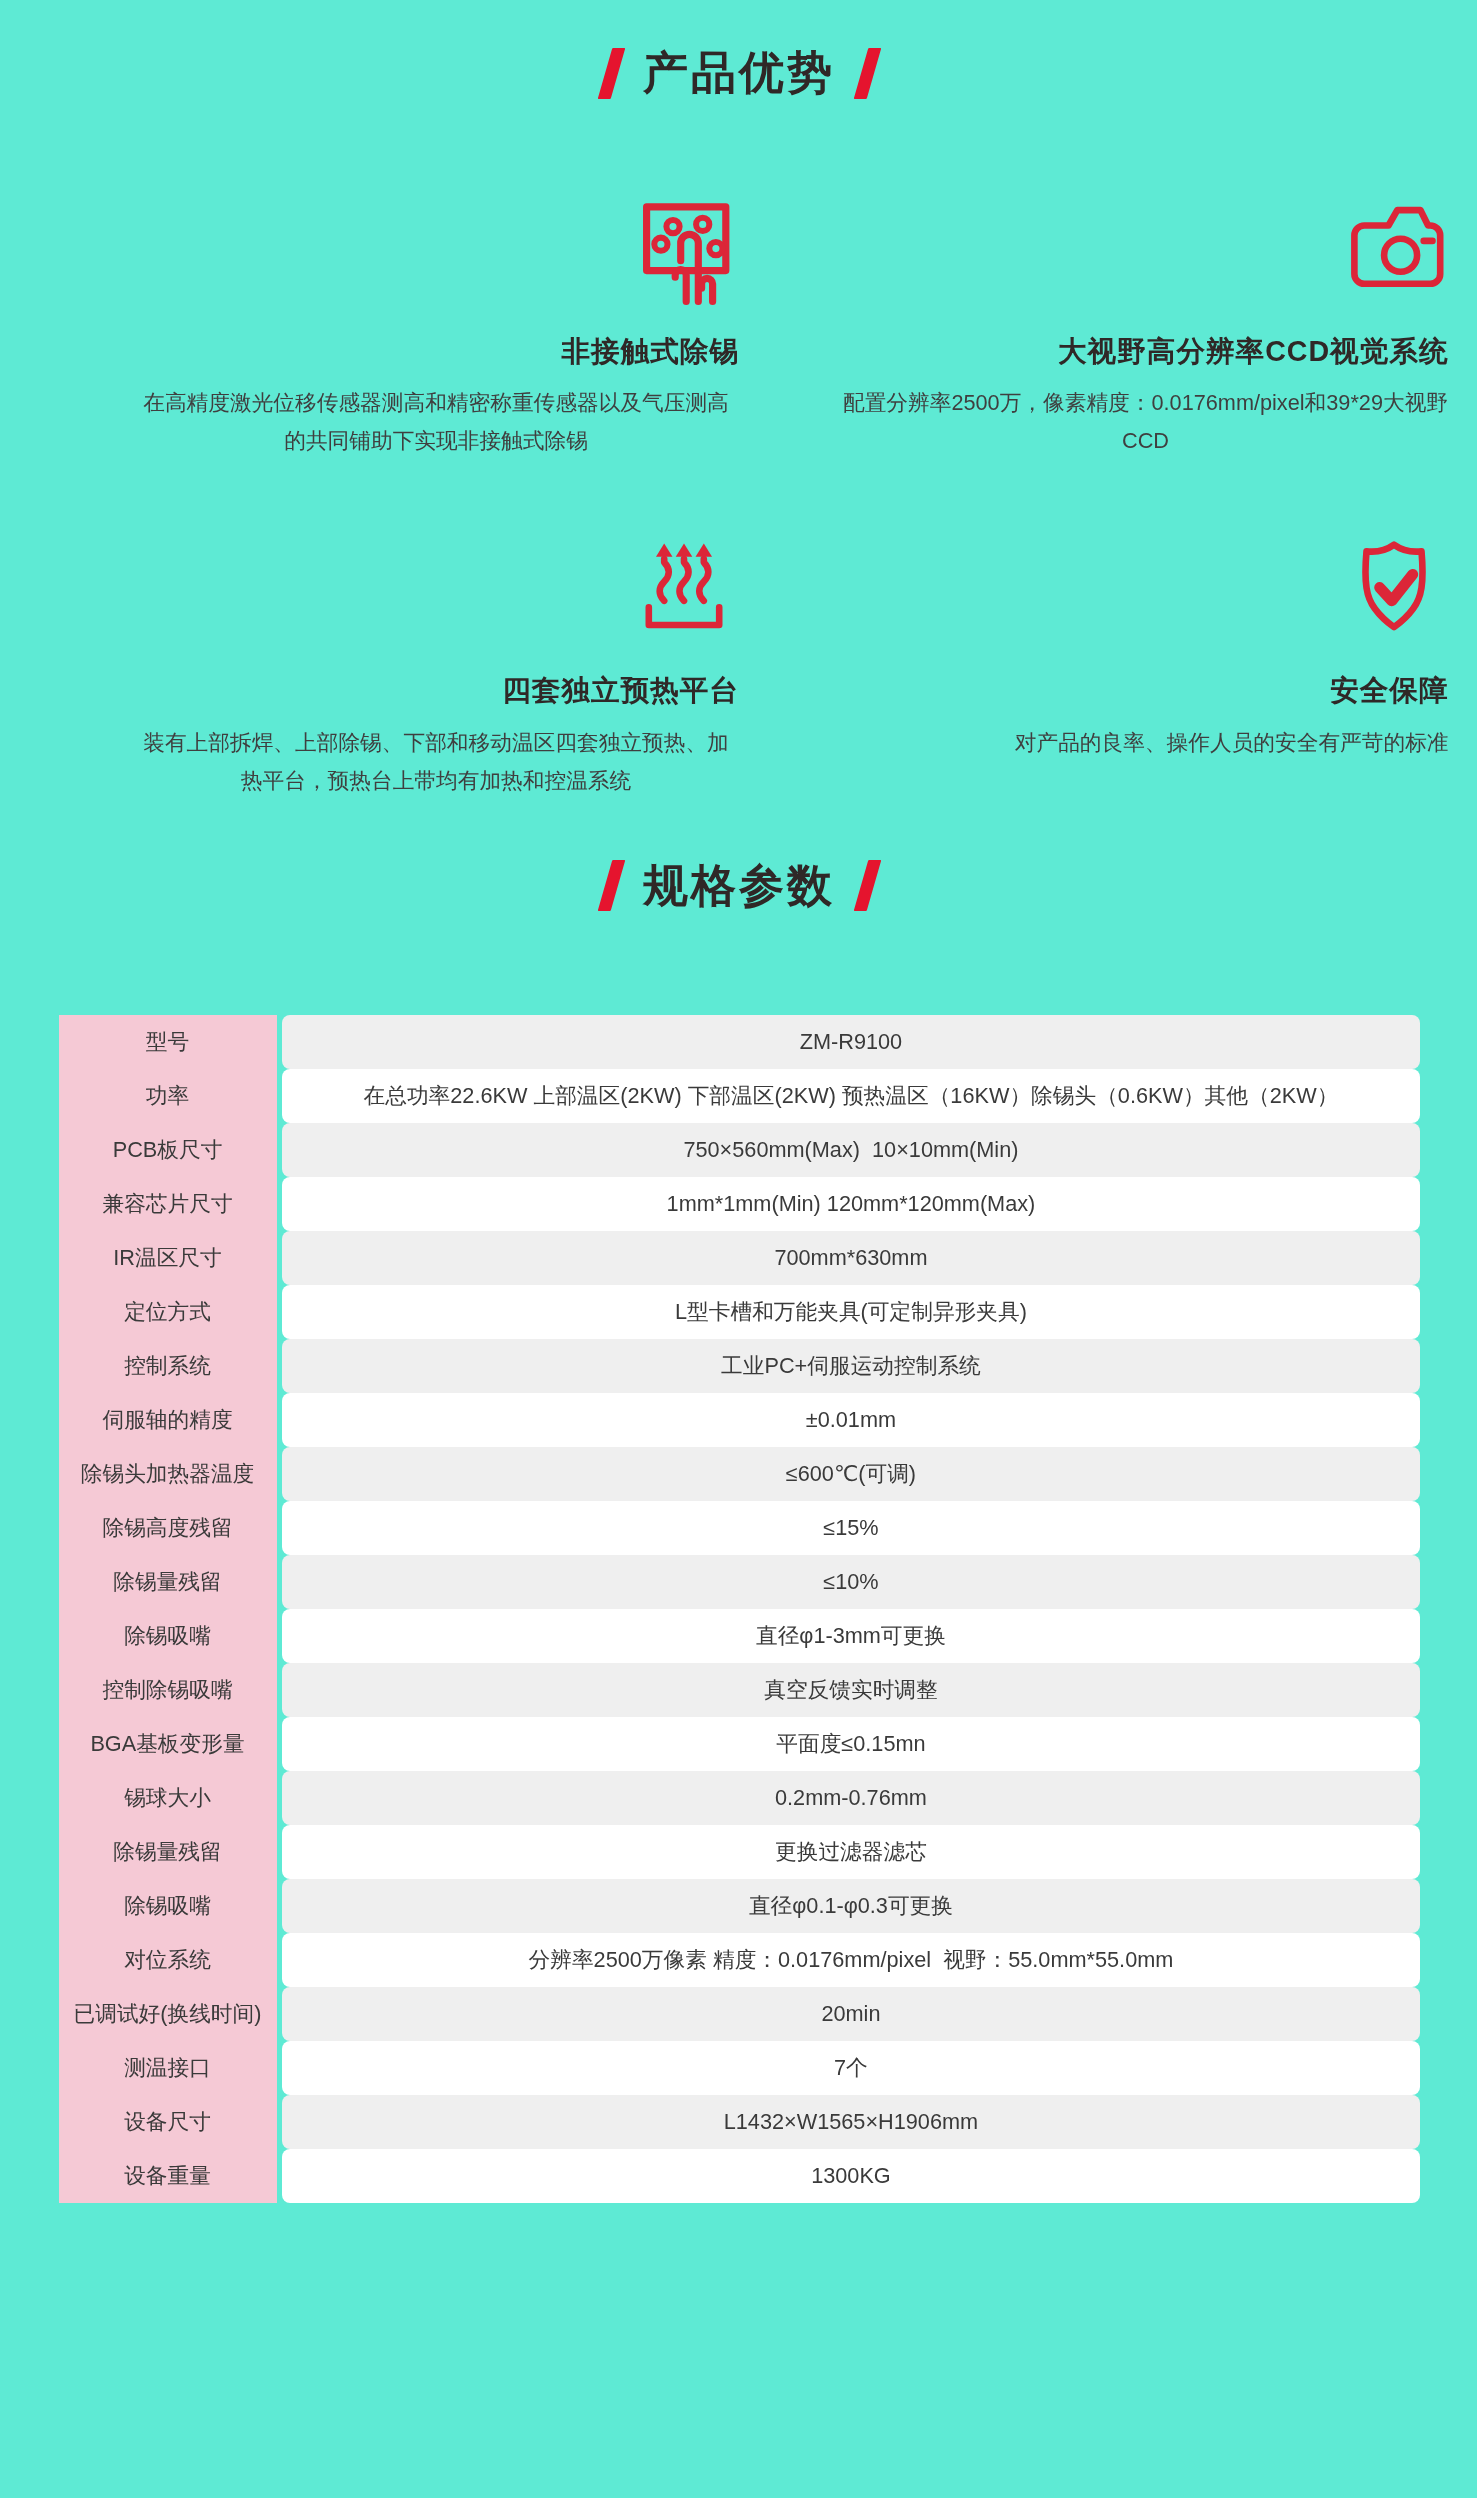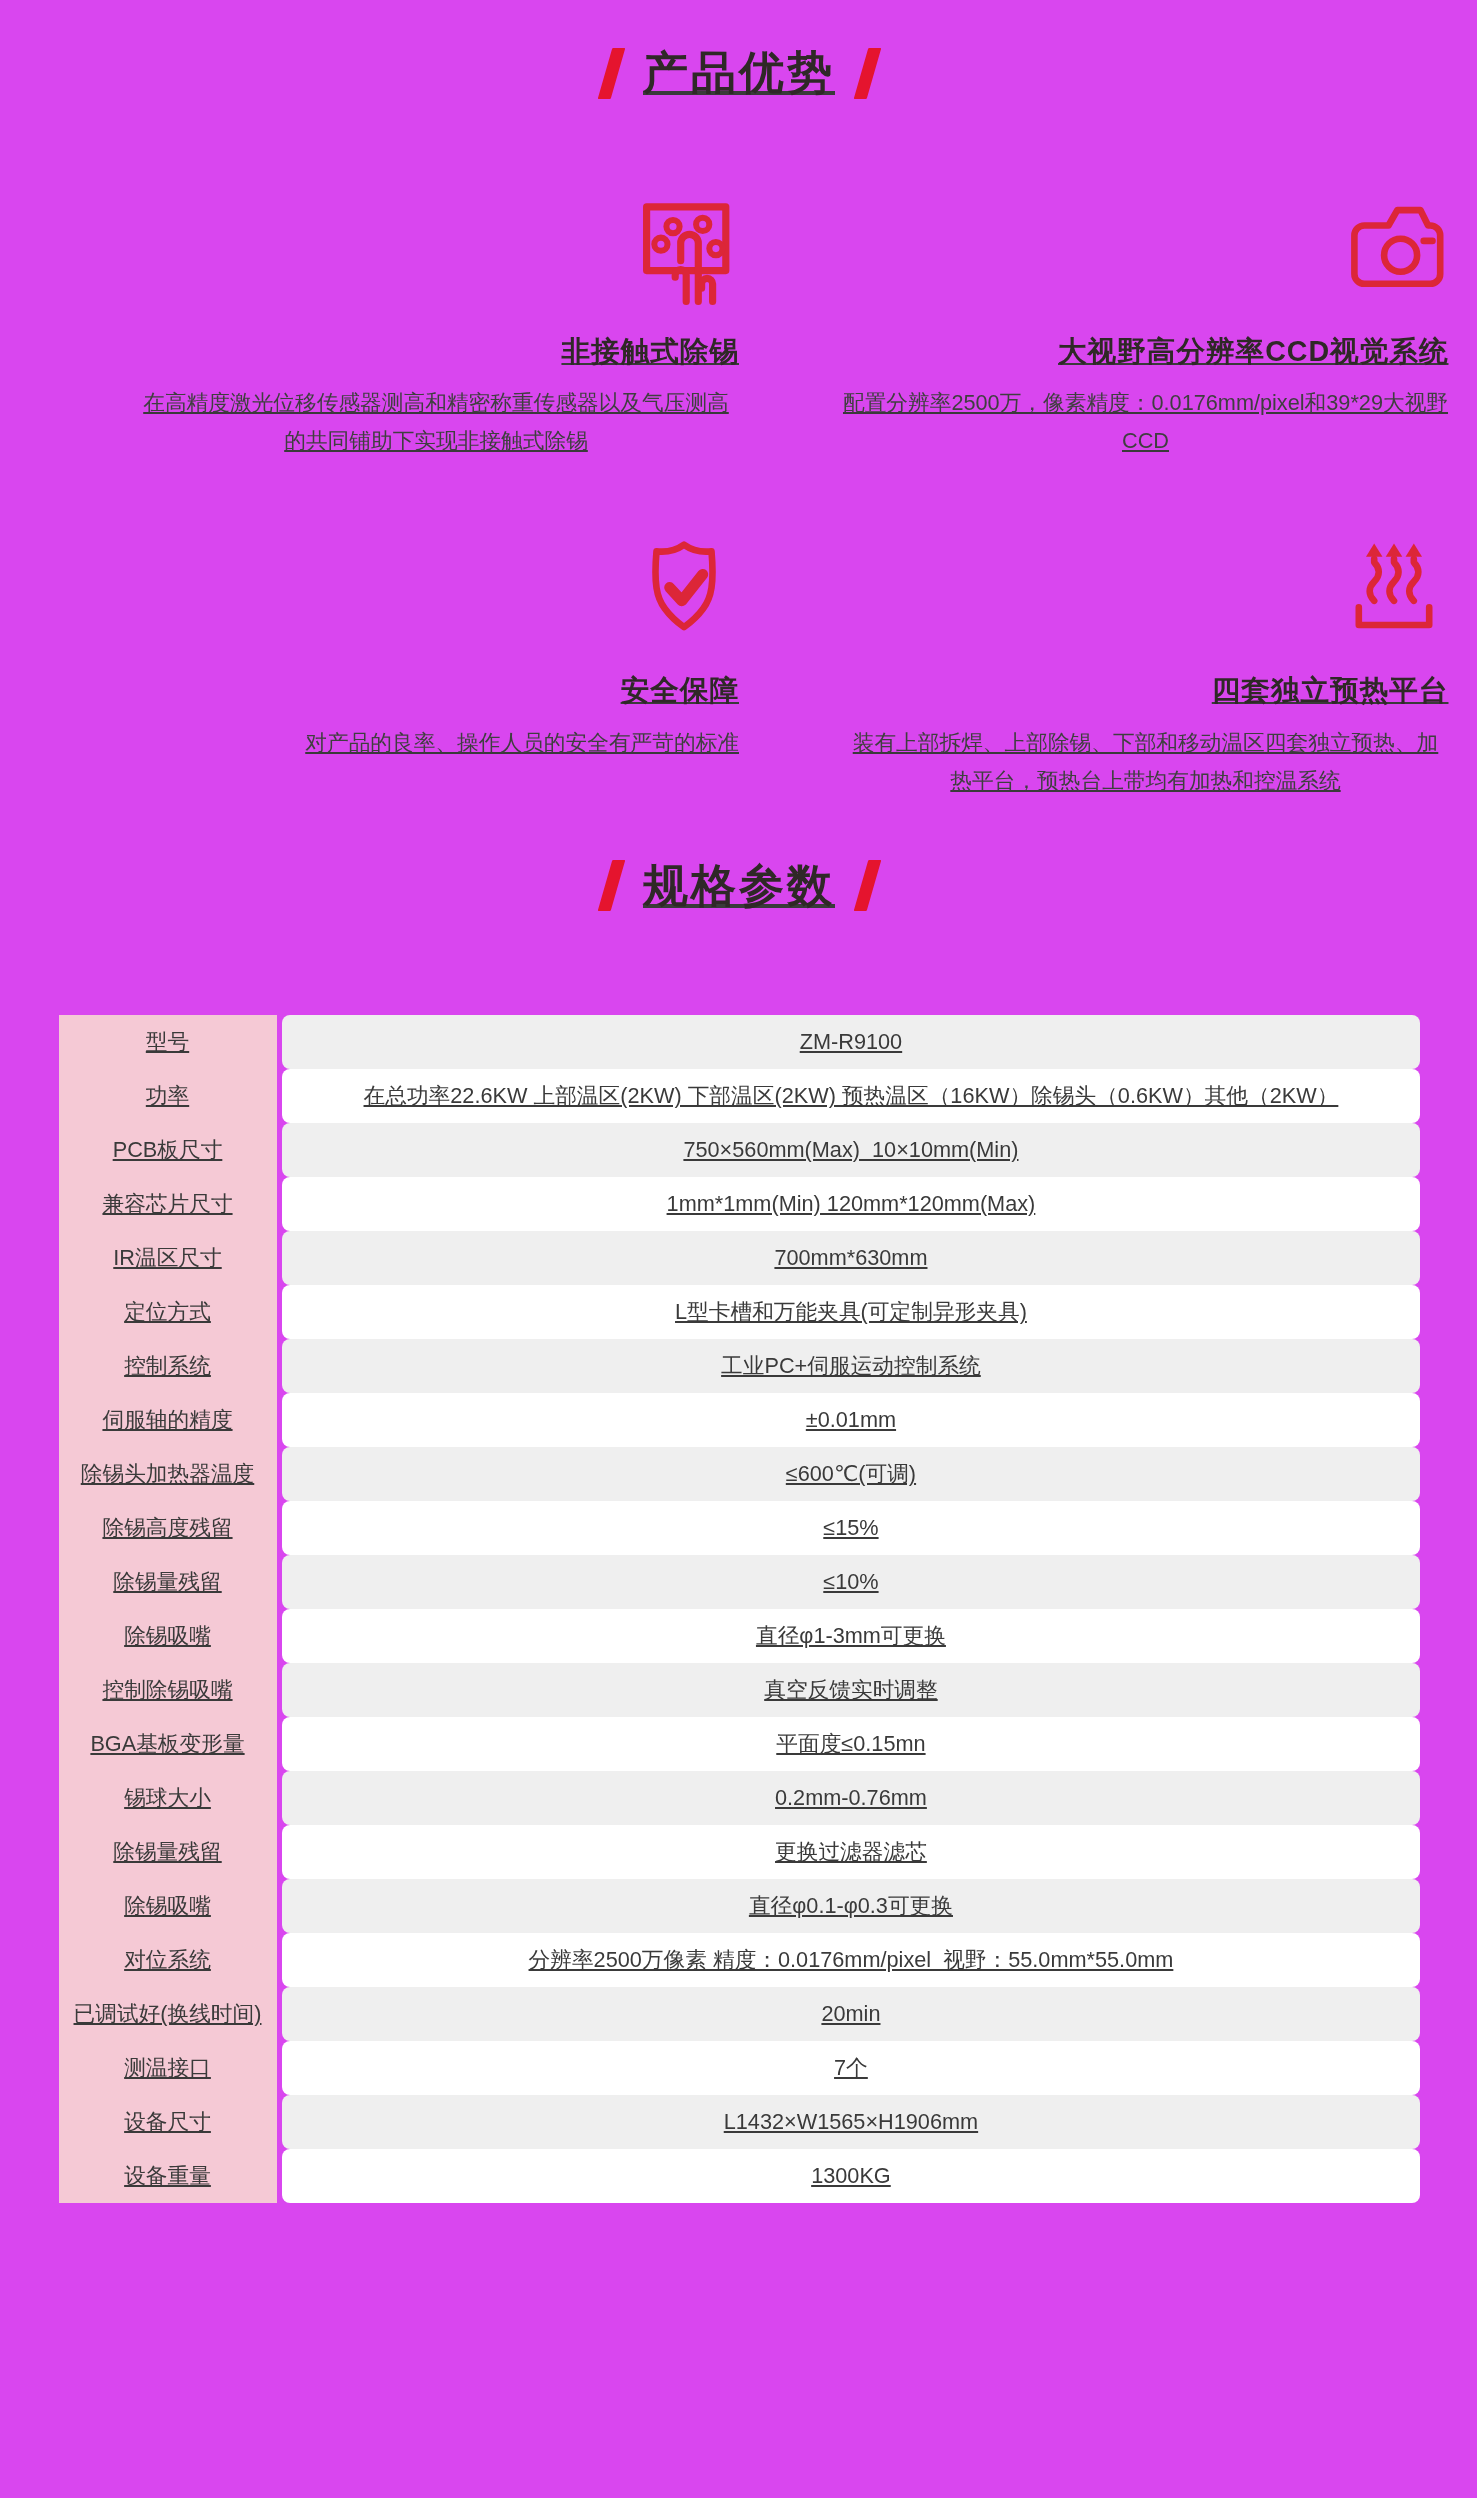--- a/index.html
+++ b/index.html
@@ -14,23 +14,22 @@
   *{margin:0;padding:0;box-sizing:border-box;}
   html,body{background:#ffffff;}
   body{
     font-family:"Liberation Sans","DejaVu Sans",sans-serif;
     color:var(--text);
   }
   .page{
     width:1478px;
     min-height:2498px;
     margin:0 auto;
-    background:#d946ef;
+    background:#5eead4;
     padding-top:43px;
-    text-decoration:underline;
   }
   
   .sec-heading{
     display:flex;
     align-items:center;
     justify-content:center;
     gap:25.6px;
   }
   .slash{
     display:inline-block;
@@ -155,43 +154,43 @@
               <path d="M77 39 h8"></path>
             </svg>
           </div>
     <h3 class="feature-title">大视野高分辨率CCD视觉系统</h3>
     <p class="feature-desc">配置分辨率2500万，像素精度：0.0176mm/pixel和39*29大视野CCD</p>
   </div>
 
   <div class="feature">
     <div class="feature-icon">
             <svg viewBox="0 0 100 100" fill="none" stroke="currentColor" stroke-width="6" stroke-linecap="round" stroke-linejoin="round">
-              <path d="M50 7 C57 12 66 14 75 13 C77.5 42 75 55 67.5 65 C61 74 50 82 50 82 C50 82 39 74 32.5 65 C25 55 22.5 42 25 13 C34 14 43 12 50 7 Z"></path>
-              <path d="M37 46 l11 12 l19 -24" stroke-width="10"></path>
-            </svg>
-          </div>
-    <h3 class="feature-title">安全保障</h3>
-    <p class="feature-desc">对产品的良率、操作人员的安全有严苛的标准</p>
-  </div>
-
-  <div class="feature">
-    <div class="feature-icon">
-            <svg viewBox="0 0 100 100" fill="none" stroke="currentColor" stroke-width="6" stroke-linecap="round" stroke-linejoin="round">
               <path d="M18 64 v16 h64 v-16"></path>
               <path d="M32 58 c-5.5 -5.5 -5.5 -12 0 -17.5 c5.5 -5.5 5.5 -12 0 -17.5 v-3"></path>
               <path d="M50 58 c-5.5 -5.5 -5.5 -12 0 -17.5 c5.5 -5.5 5.5 -12 0 -17.5 v-3"></path>
               <path d="M68 58 c-5.5 -5.5 -5.5 -12 0 -17.5 c5.5 -5.5 5.5 -12 0 -17.5 v-3"></path>
               <path d="M32 6 l-7.5 12 h15 z" fill="currentColor" stroke="none"></path>
               <path d="M50 6 l-7.5 12 h15 z" fill="currentColor" stroke="none"></path>
               <path d="M68 6 l-7.5 12 h15 z" fill="currentColor" stroke="none"></path>
             </svg>
           </div>
     <h3 class="feature-title">四套独立预热平台</h3>
     <p class="feature-desc">装有上部拆焊、上部除锡、下部和移动温区四套独立预热、加热平台，预热台上带均有加热和控温系统</p>
   </div>
+
+  <div class="feature">
+    <div class="feature-icon">
+            <svg viewBox="0 0 100 100" fill="none" stroke="currentColor" stroke-width="6" stroke-linecap="round" stroke-linejoin="round">
+              <path d="M50 7 C57 12 66 14 75 13 C77.5 42 75 55 67.5 65 C61 74 50 82 50 82 C50 82 39 74 32.5 65 C25 55 22.5 42 25 13 C34 14 43 12 50 7 Z"></path>
+              <path d="M37 46 l11 12 l19 -24" stroke-width="10"></path>
+            </svg>
+          </div>
+    <h3 class="feature-title">安全保障</h3>
+    <p class="feature-desc">对产品的良率、操作人员的安全有严苛的标准</p>
+  </div>
 </div>
   </section>
 
   <section>
     <div class="sec-heading specs-heading-wrap">
       <span class="slash"></span>
       <h2 class="sec-title">规格参数</h2>
       <span class="slash"></span>
     </div>
 

